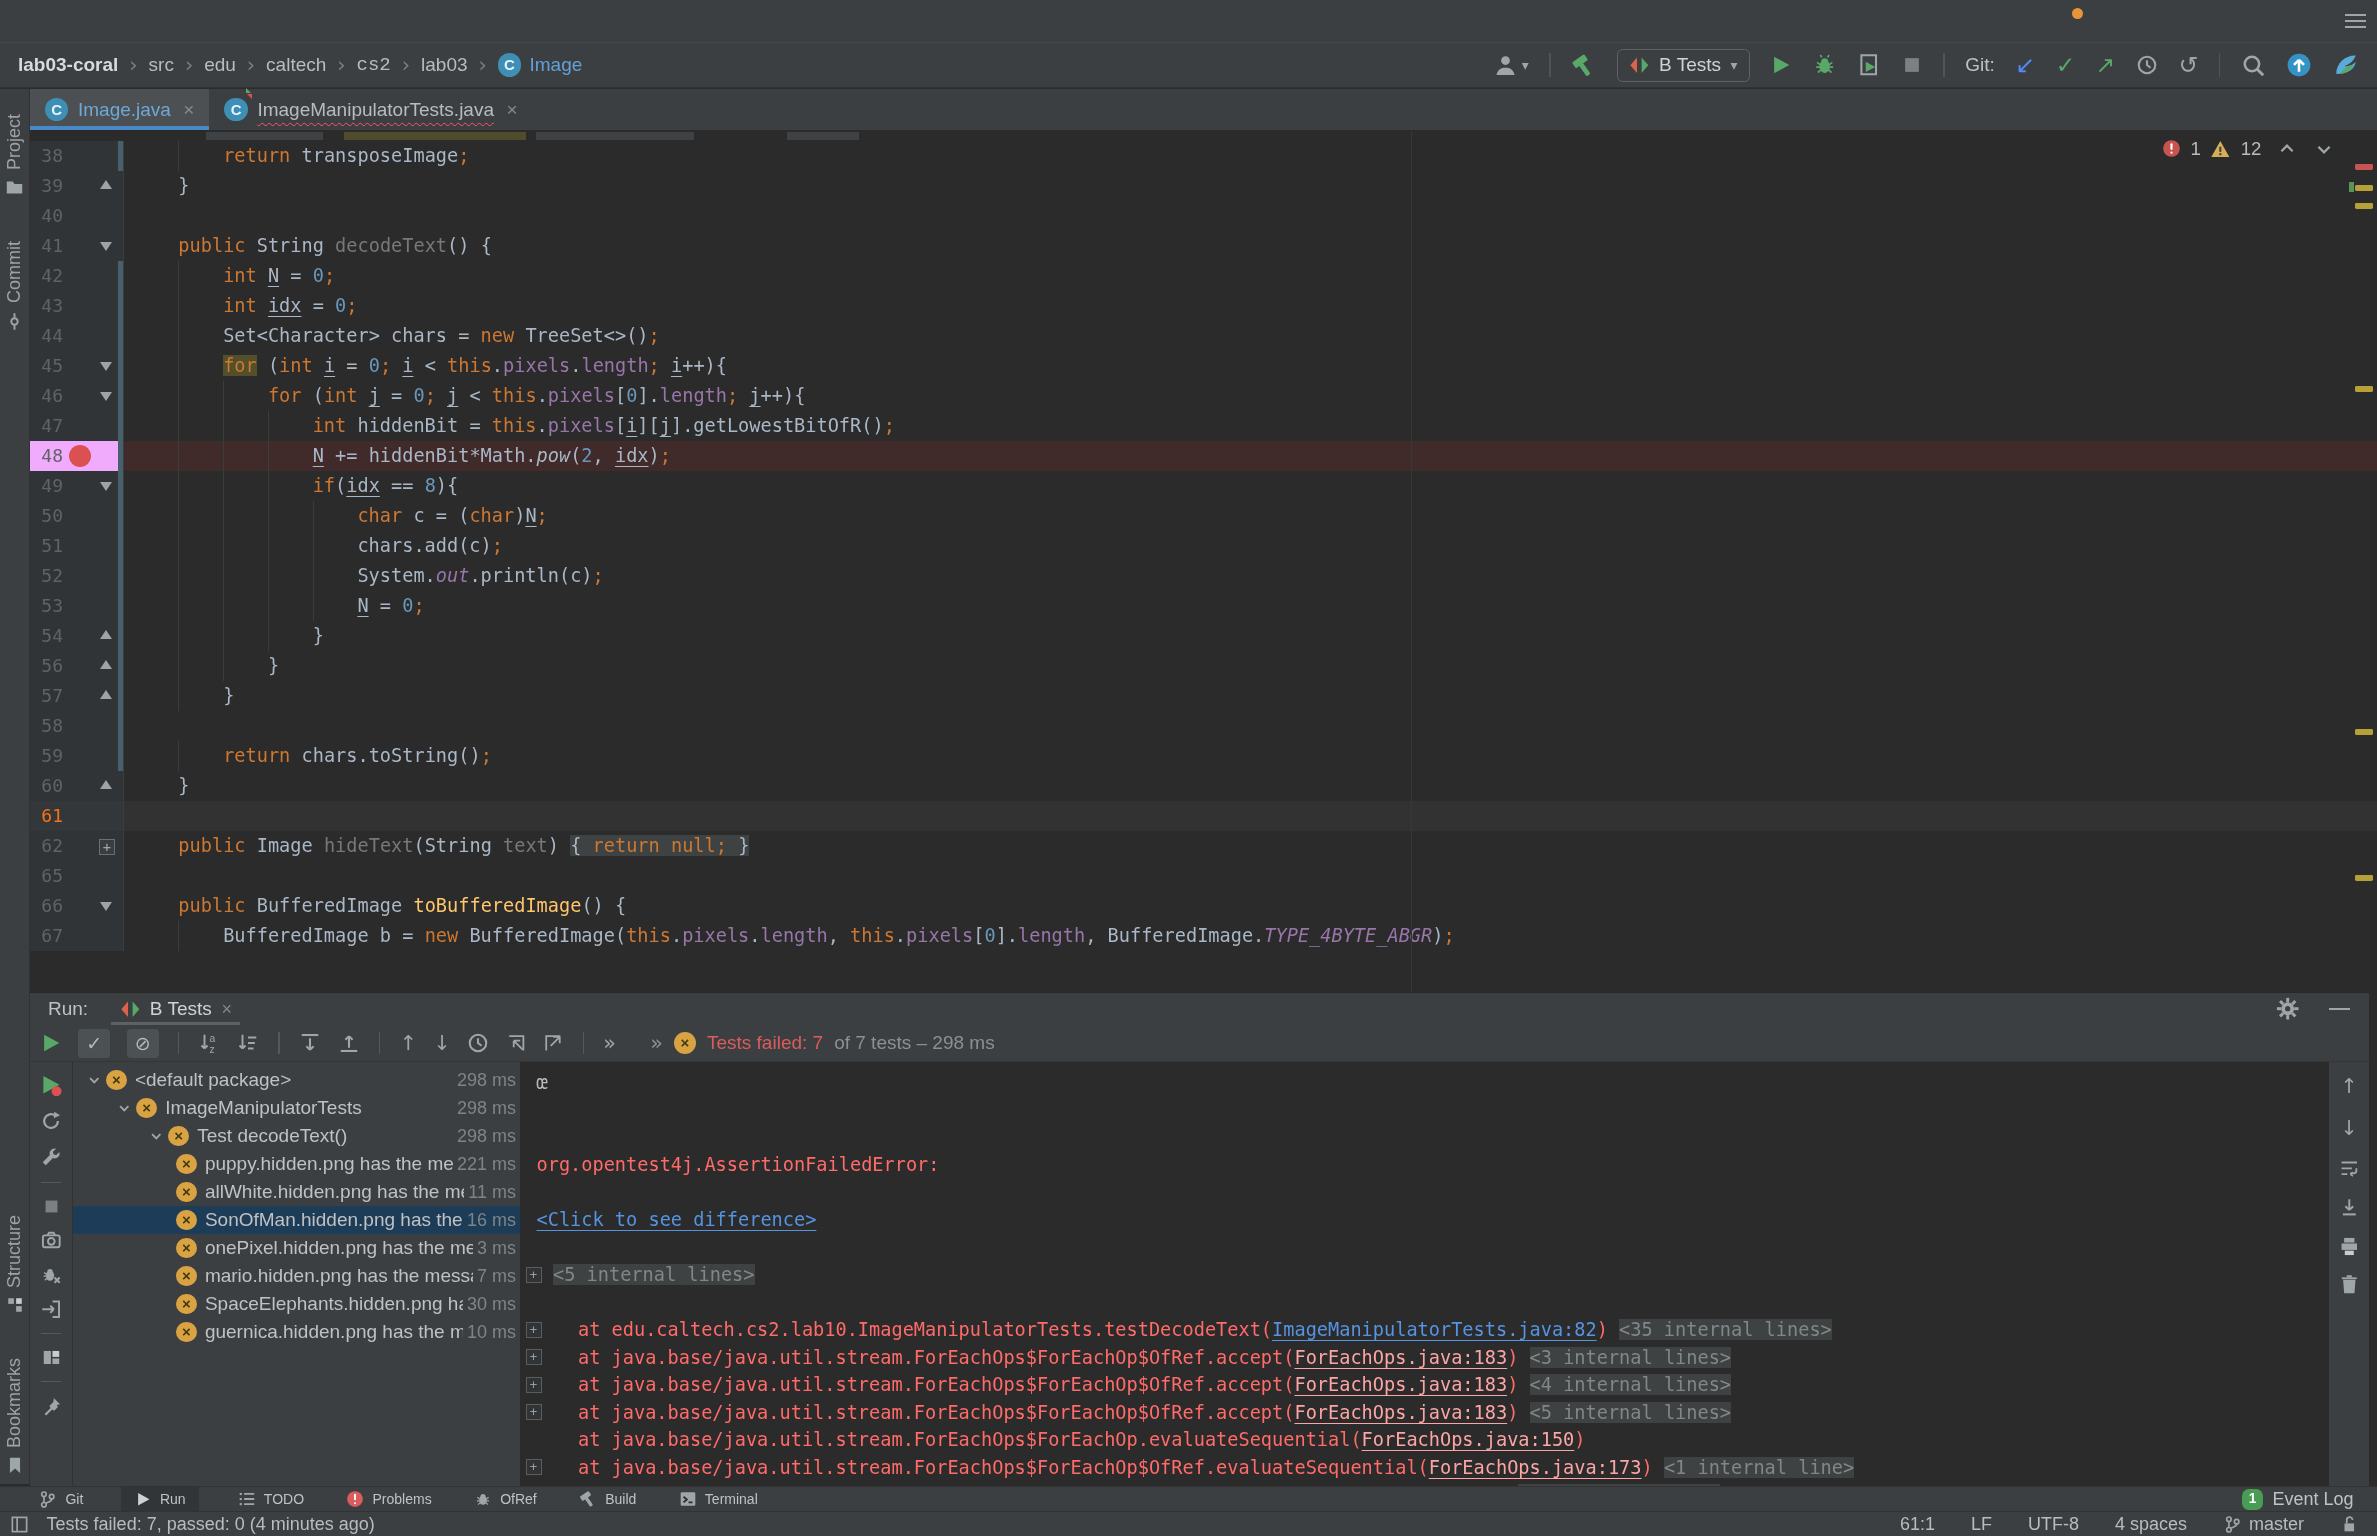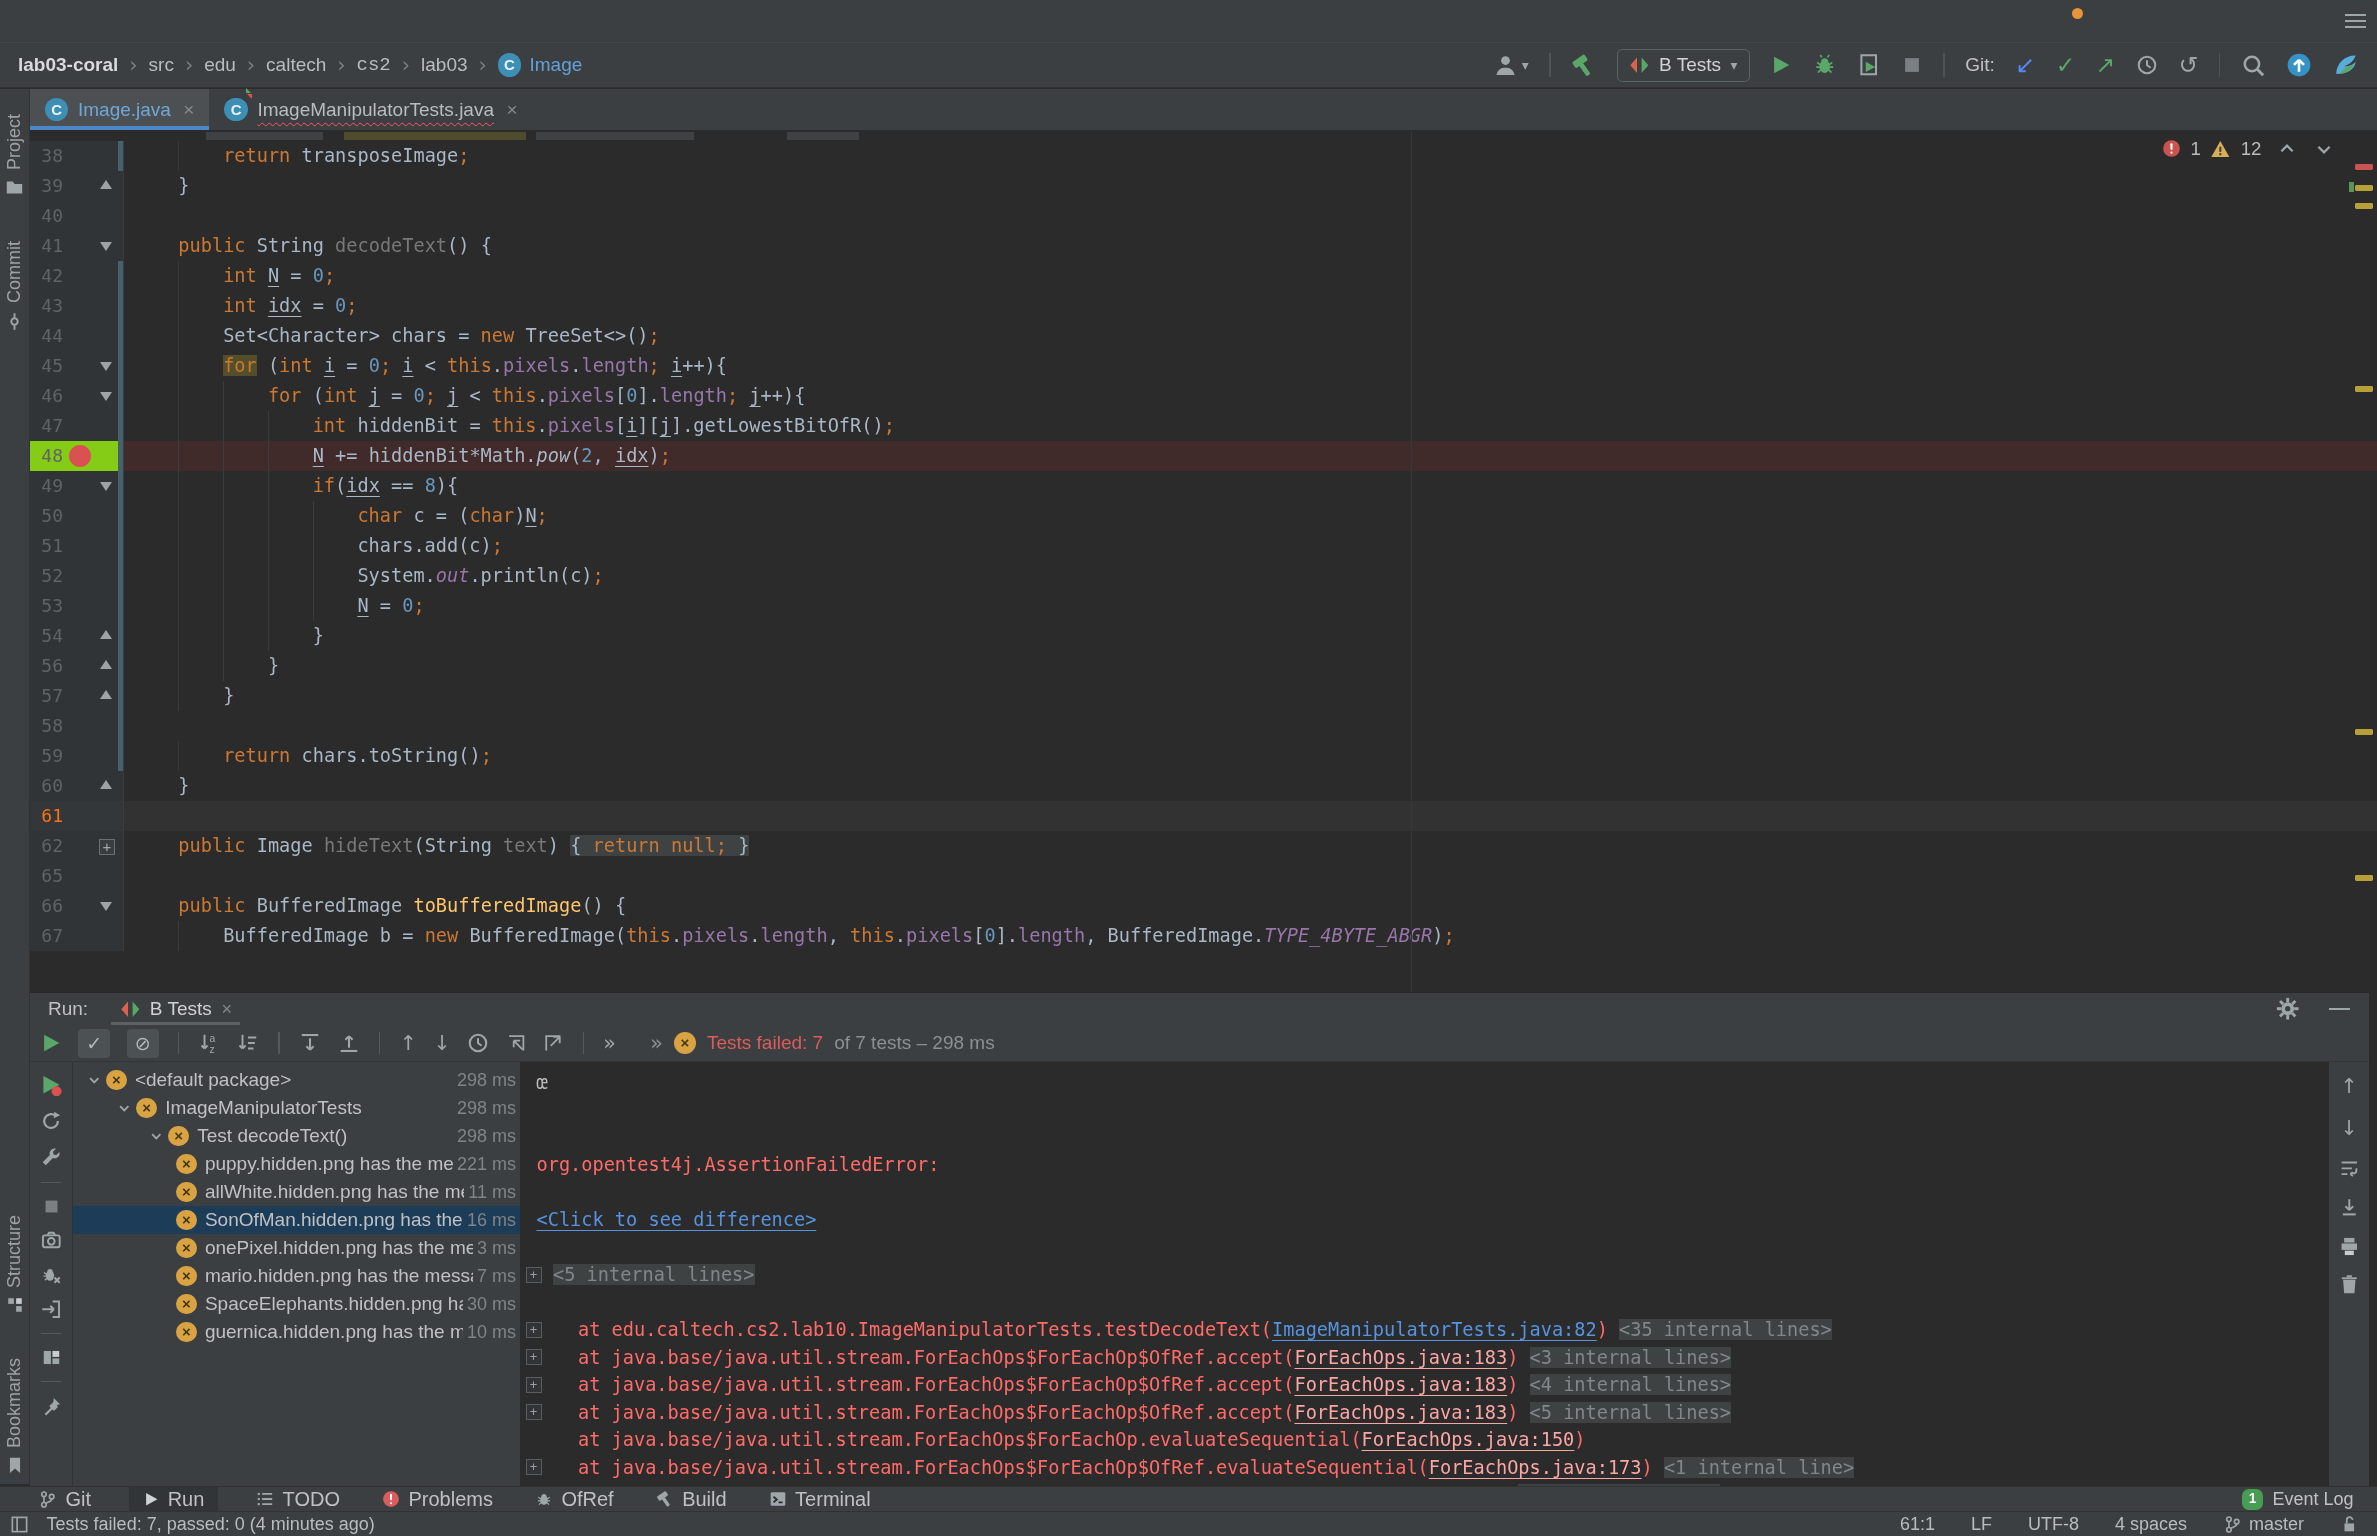--- a/index.html
+++ b/index.html
@@ -77,21 +77,21 @@
              border-right:6.9px solid transparent; border-bottom:9px solid #9ea3a6;
              margin-top:-1.4px; }
   .fold-plus { width:16.5px; height:16.5px; border:0.7px solid #6b6f72; background:#3a3d3f;
                color:#a5a8aa; font:13.8px/15px "DejaVu Sans Mono", monospace; text-align:center;
                margin-top:-2.8px; margin-left:-1.4px; }
   .codeln { flex:1; white-space:pre; padding-left:9.6px;
             font:18.6px/30px "DejaVu Sans Mono", monospace; color:#a9b7c6; }
   .iu { display:inline-block; width:4ch; height:30px; vertical-align:top; }
   .iu + .iu { border-left:0.7px solid #3a3d3f; }
   .row.bp .codeln { background:#402a2a; }
-  .row.bp .gut { background:#84cc16; }
+  .row.bp .gut { background:#f0abfc; }
   .row.caret .codeln { background:#323232; }
   .row.caret .gut { background:#343739; }
   .row.caret .ln { color:#f97316; }
   .t-k { color:#CC7832; } .t-p { color:#A9B7C6; } .t-n { color:#6897BB; }
   .t-f { color:#9876AA; } .t-m { color:#FFC66B; } .t-g { color:#787878; }
   .t-u { text-decoration:underline; text-underline-offset:4.1px; }
   .t-it { font-style:italic; }
   .t-hl { background:#544F2A; }
   .t-fd { background:#3E4243; }
   #margin-guide { position:absolute; left:1381px; top:0; bottom:0; width:0.7px; background:#353739; }
@@ -151,21 +151,21 @@
   .lnk-b { color:#5693e0; text-decoration:underline; text-underline-offset:4.1px; }
   .lnk-g { color:#fca5a5; text-decoration:underline; text-underline-offset:4.1px; }
   .fdc { background:#3e4243; color:#828688; }
   .rp-ccol { width:40px; flex:none; background:#3c3f41; display:flex; flex-direction:column;
              align-items:center; padding-top:12.4px; gap:18px; }
 
   
   #twbar { position:absolute; left:0; top:1486px; width:2377px; height:25.5px; background:#3c3f41;
            border-top:0.7px solid #323232; display:flex; align-items:center; }
   #tw-items { display:flex; align-items:center; height:100%; margin-left:34px; gap:34px; }
-  .tw-item { display:flex; align-items:center; gap:8.3px; color:#bfc1c3; font-size:20px;
+  .tw-item { display:flex; align-items:center; gap:8.3px; color:#bfc1c3; font-size:14px;
              height:100%; padding:0 4.1px; }
   .tw-item.active { background:#313538; padding:0 13.8px; }
   #eventlog { margin-left:auto; margin-right:23.4px; display:flex; align-items:center; gap:9.6px;
               color:#bfc1c3; font-size:18px; }
   .ev-badge { width:20.6px; height:20.6px; border-radius:6.9px; background:#499c54; color:#fff;
               font-size:13.8px; font-weight:bold; line-height:20.6px; text-align:center; }
   #statusbar { position:absolute; left:0; top:1511px; width:2377px; height:25.5px;
                background:#3c3f41; border-top:1.4px solid #323232; display:flex;
                align-items:center; font-size:18px; color:#b9bcbe; }
   #sb-left { display:flex; align-items:center; gap:18px; margin-left:9.6px; }

